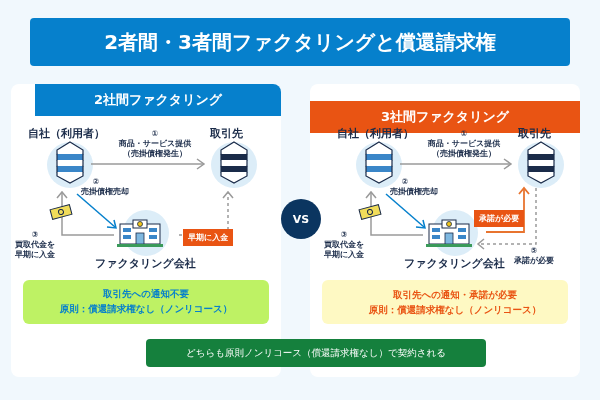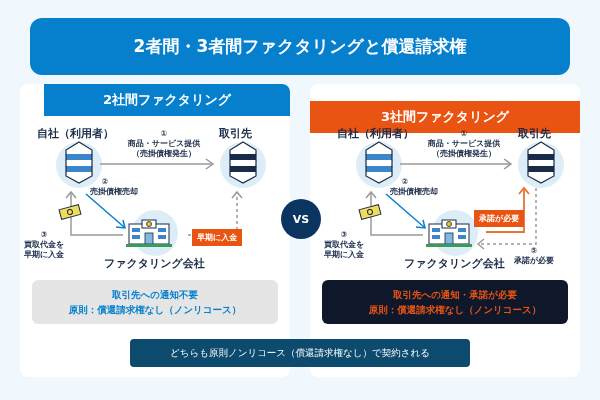--- a/index.html
+++ b/index.html
@@ -3,30 +3,30 @@
 <meta charset="utf-8">
 <style>
   * { box-sizing: border-box; margin: 0; padding: 0; }
   body {
     width: 600px; height: 400px; overflow: hidden;
     background: #f1f8fd;
     font-family: "DejaVu Sans", "Liberation Sans", sans-serif;
     position: relative;
   }
   .title-bar {
-    position: absolute; left: 30px; top: 18px; width: 540px; height: 57px;
-    background: #0680cc; border-radius: 12px;
-    color: #fff; font-weight: bold; font-size: 17px;
+    position: absolute; left: 30px; top: 18px; width: 540px; height: 48px;
+    background: #0680cc; border-radius: 4px;
+    color: #fff; font-weight: bold; font-size: 20px;
     display: flex; align-items: center; justify-content: center;
   }
   .card {
     position: absolute; top: 84px; width: 270px; height: 293px;
     background: #ffffff; border-radius: 8px; overflow: hidden;
   }
-  .card.left { left: 20px; padding-left: 24px; }
+  .card.left { left: 11px; padding-left: 24px; }
   .card.right { left: 310px; }
   .card-header {
     height: 32px; color: #fff; font-weight: bold; font-size: 13px;
     display: flex; align-items: center; justify-content: center;
   }
   .left .card-header { background: #0680cc; }
   .right .card-header { background: #e95413; margin-top: 17px; }
 
   .node-label {
     position: absolute; font-size: 11px; font-weight: bold; color: #1a2b49;
@@ -45,31 +45,31 @@
   .badge {
     position: absolute; color: #fff; font-size: 8px; font-weight: bold;
     background: #e95413; padding: 3px 5px; white-space: nowrap;
   }
   .summary {
     position: absolute; left: 12px; top: 196px; width: 246px; height: 44px;
     border-radius: 6px; font-size: 9.5px; font-weight: bold;
     display: flex; flex-direction: column; align-items: center; justify-content: center;
     line-height: 15px;
   }
-  .left .summary { background: #e5e5e5; color: #0680cc; }
-  .right .summary { background: #0f172a; color: #e95413; padding-left: 20px; }
+  .left .summary { background: #bef264; color: #0680cc; font-family: Liberation Mono, monospace; }
+  .right .summary { background: #fef9c3; color: #e95413; padding-left: 20px; }
 
   .vs {
     position: absolute; left: 281px; top: 199px; width: 40px; height: 40px;
     border-radius: 50%; background: #0b3560; color: #fff; font-weight: bold;
     font-size: 11px; display: flex; align-items: center; justify-content: center;
   }
   .footer-bar {
-    position: absolute; left: 130px; top: 339px; width: 340px; height: 28px;
-    background: #0c4a6e; border-radius: 4px; color: #fff; font-size: 9.5px;
+    position: absolute; left: 146px; top: 339px; width: 340px; height: 28px;
+    background: #15803d; border-radius: 4px; color: #fff; font-size: 9.5px;
     display: flex; align-items: center; justify-content: center;
   }
 </style>
 </head>
 <body>
 
 <div class="title-bar">2者間・3者間ファクタリングと償還請求権</div>
 
 <div class="card left">
   <div class="card-header">2社間ファクタリング</div>

